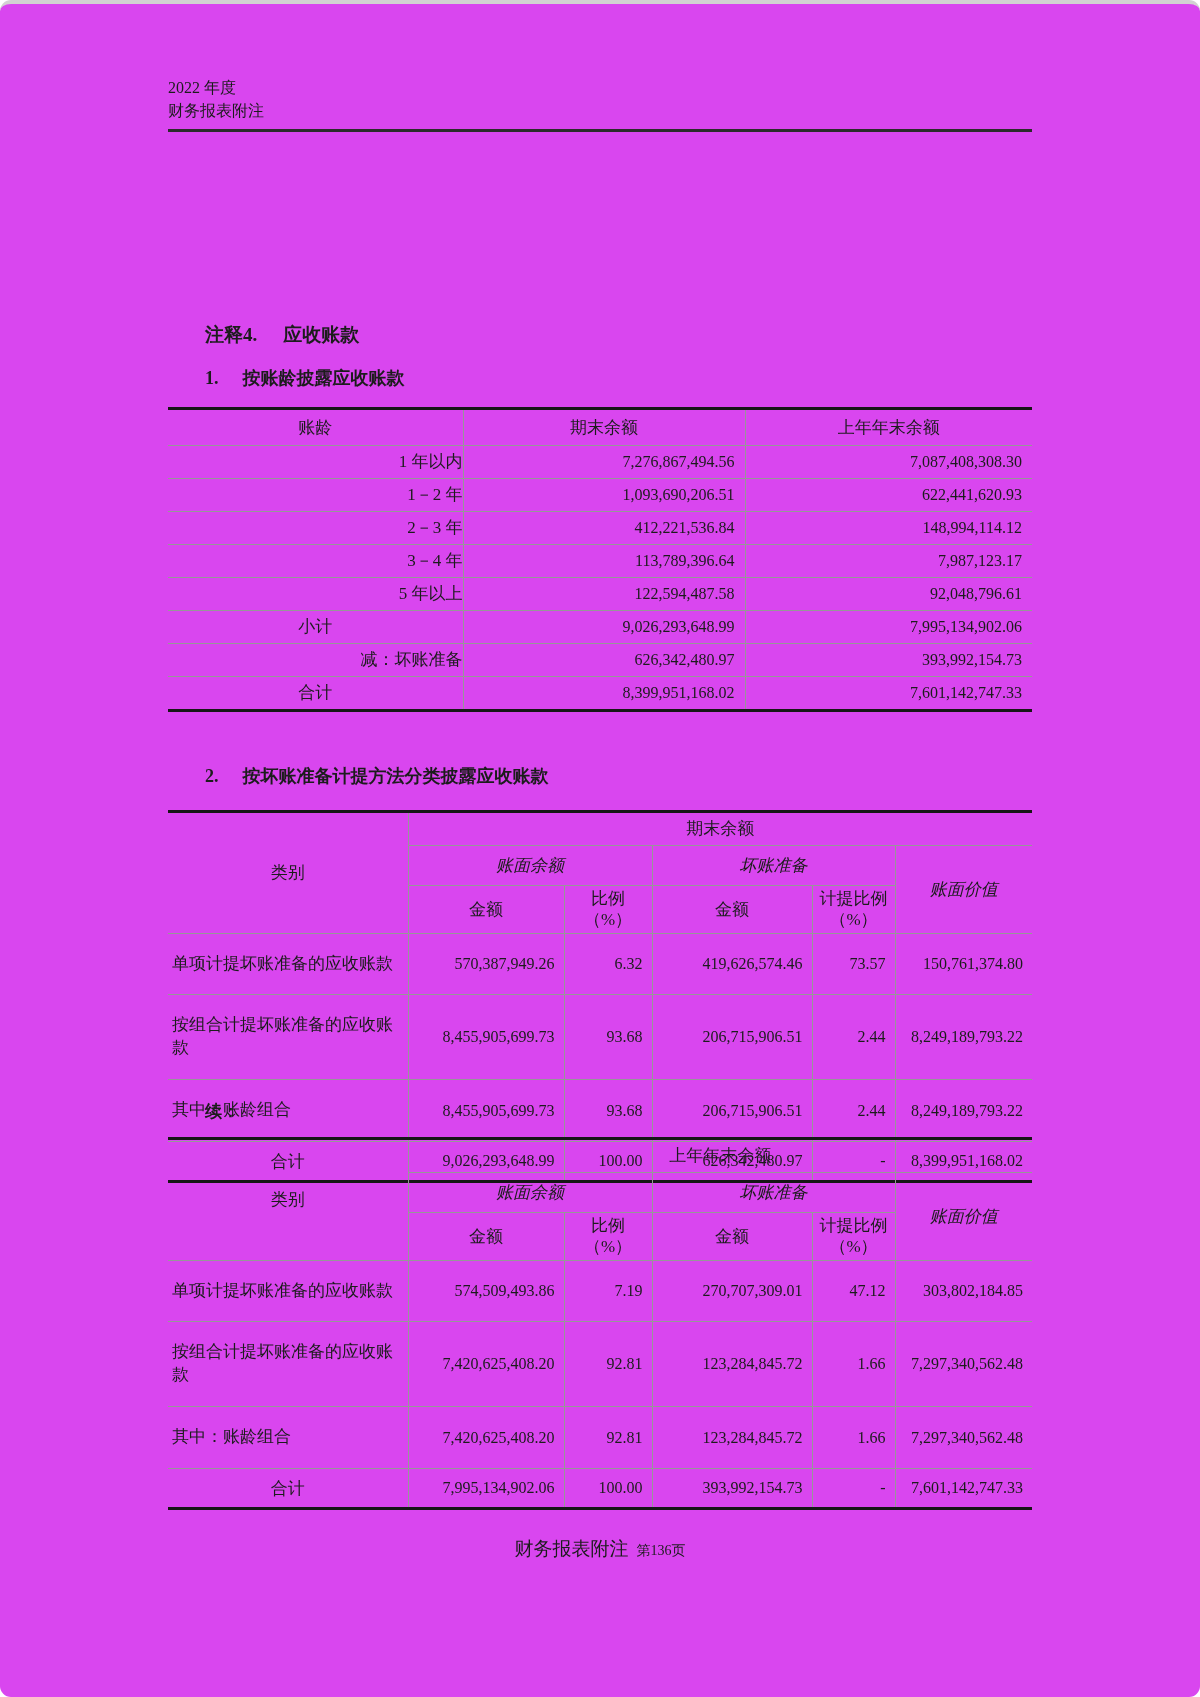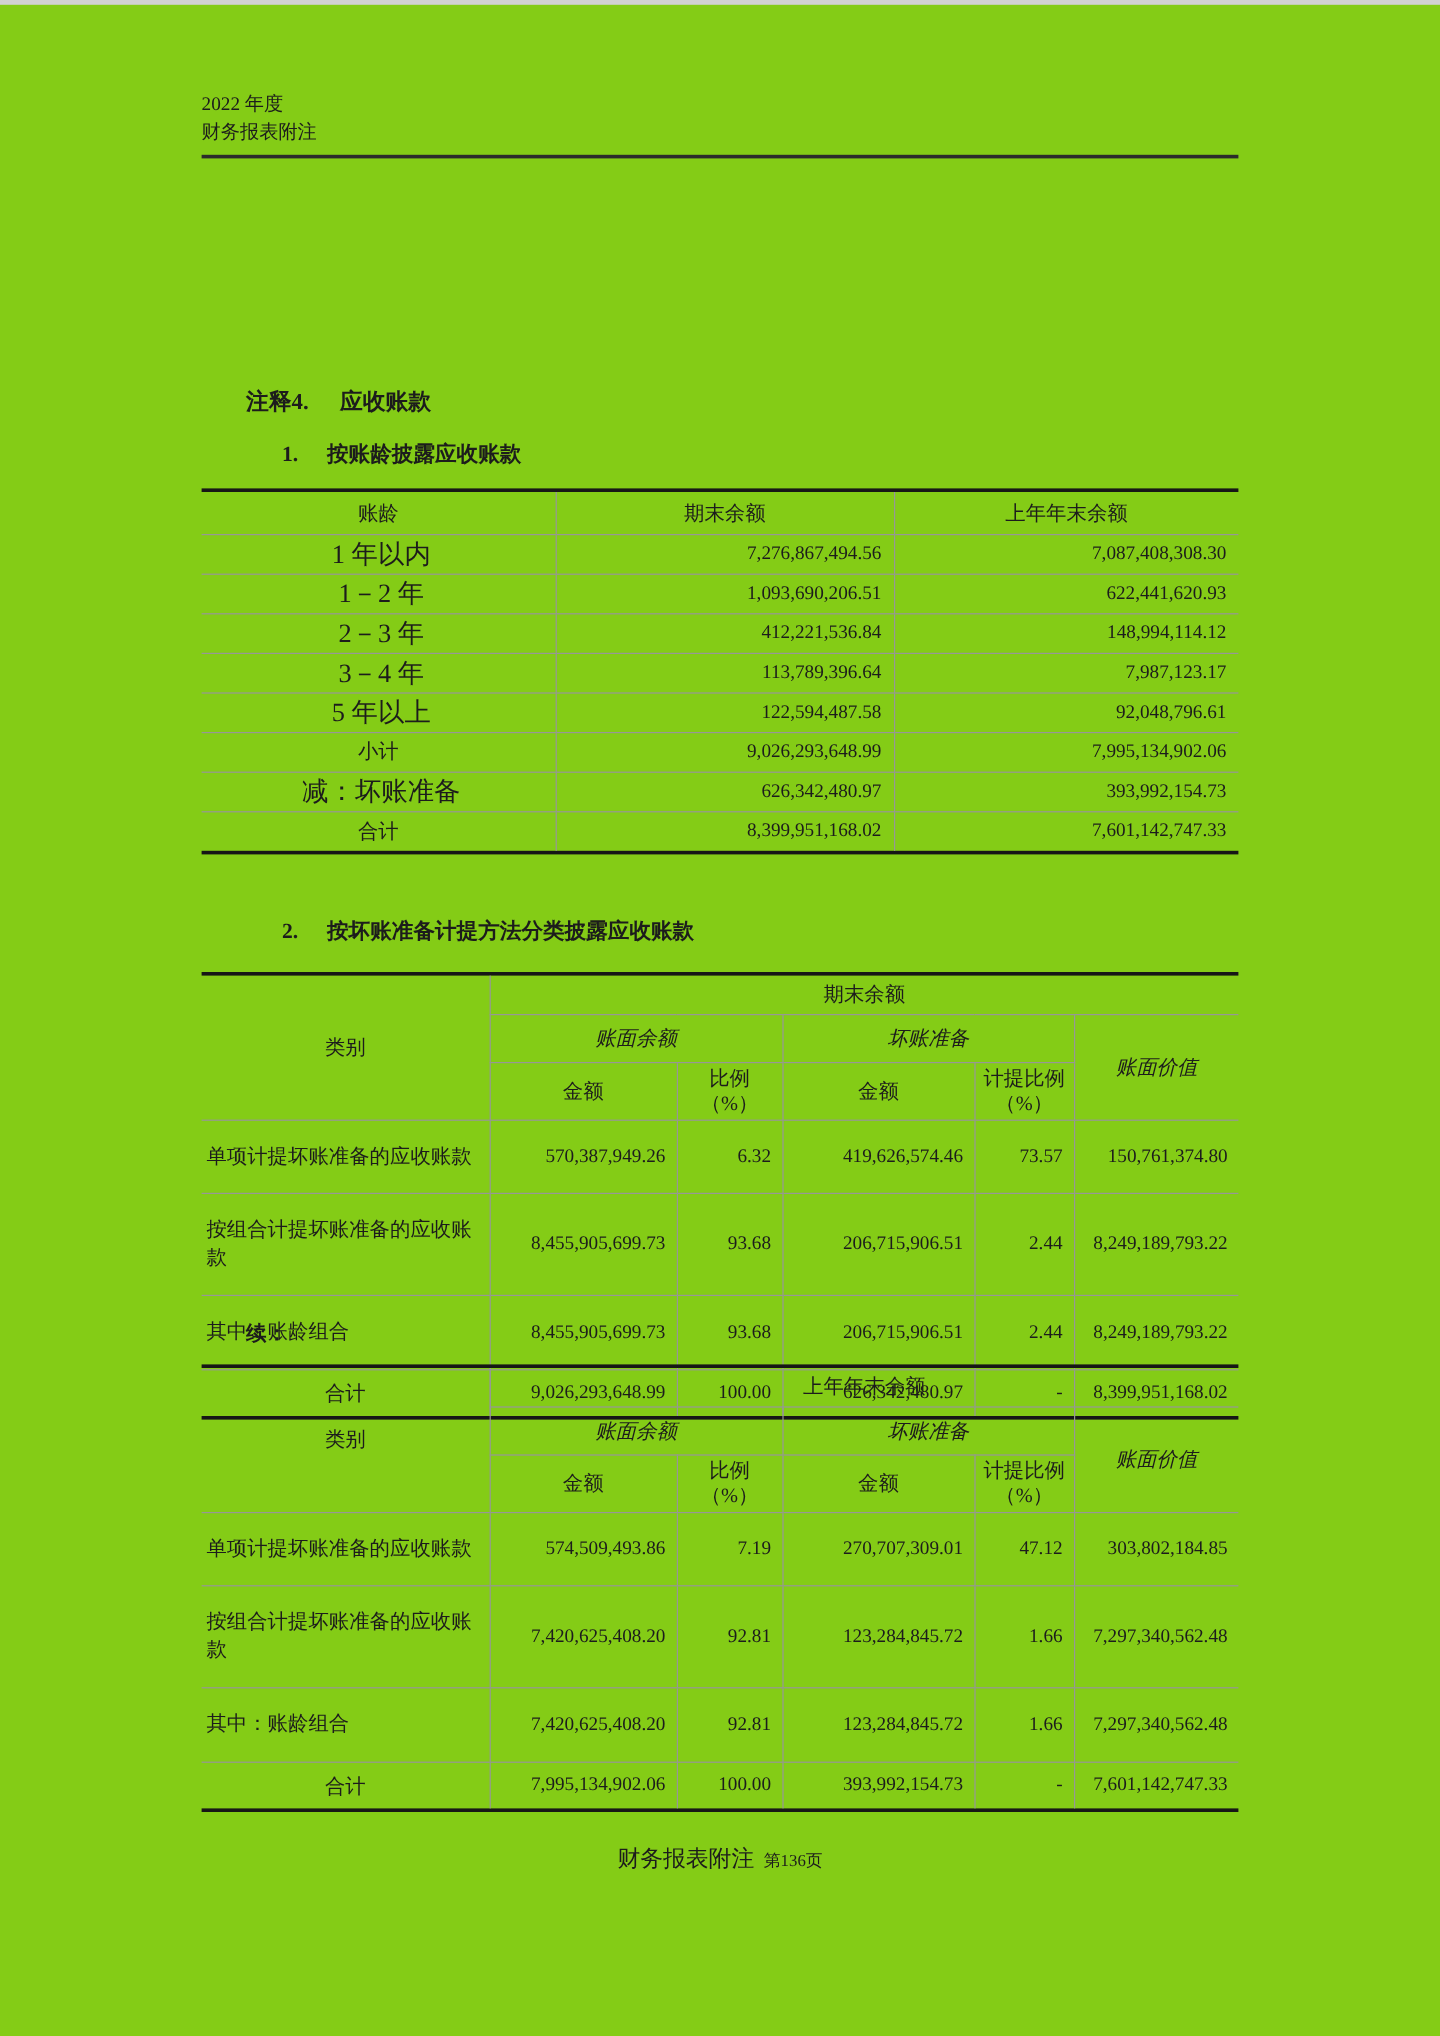--- a/index.html
+++ b/index.html
@@ -2,51 +2,51 @@
 <html><head>
 <meta charset="utf-8">
 <style>
   * { margin:0; padding:0; box-sizing:border-box; }
   html,body { background:#ffffff; }
   body {
     width:1200px; height:1697px; position:relative;
     font-family:"Liberation Serif","DejaVu Serif",serif;
     color:#1c1c1c;
   }
-  .page { position:absolute; inset:0; background:#84cc16; border-top:4px solid #d2d2d2; }
+  .page { position:absolute; inset:0; background:#d946ef; border-top:4px solid #d2d2d2;border-radius:11px; }
 
   
   .doc-header { position:absolute; left:168px; top:72px; font-size:16px; line-height:1.45; }
   .header-rule { position:absolute; left:168px; top:125px; width:864px; height:3px; background:#2b2b2b; }
 
   
   .note-title { position:absolute; left:205px; top:318px; font-size:19px; font-weight:bold; }
   .note-title .gap { display:inline-block; width:26px; }
-  .sec-heading { position:absolute; left:205px; font-size:18px; font-weight:bold;margin-left:30px; }
+  .sec-heading { position:absolute; left:205px; font-size:18px; font-weight:bold; }
   .sec-heading .gap { display:inline-block; width:24px; }
   #sec1-heading { top:362px; }
   #sec2-heading { top:760px; }
   .cont-label { position:absolute; left:205px; top:1096px; font-size:17px; font-weight:bold; }
 
   
   .twrap { position:absolute; left:168px; width:864px; border-top:3px solid #161616; border-bottom:3px solid #161616; }
   #t1-wrap { top:403px; }
   #t2-wrap { top:806px; }
   #t3-wrap { top:1133px; }
   table { border-collapse:collapse; width:864px; table-layout:fixed; }
   td, th { border:1px solid #979797; font-weight:normal; vertical-align:middle; }
   td:first-child, th:first-child { border-left:none; }
   td:last-child, th:last-child { border-right:none; }
   tr:first-child > td, tr:first-child > th { border-top:none;font-family:Liberation Serif, serif; }
   tr:last-child > td { border-bottom:none; }
 
   
   .t1 th { height:35px; text-align:center; font-size:17px; }
   .t1 td { height:33px; font-size:16px; }
-  .t1 td.lbl { text-align:center; padding-left:5px; font-size:22px; }
+  .t1 td.lbl { text-align:right; padding-left:5px; font-size:17px; }
   .t1 td.lbl-c { text-align:center; font-size:17px; }
   .t1 td.num { text-align:right; padding-right:10px; }
 
   
   .t2 th { text-align:center; font-size:17px; }
   .t2 .hr1 th { height:32px; }
   .t2 .hr2 th { height:40px;font-style:italic; }
   .t2 .hr3 th { height:48px; }
   .t2 th .l2 { display:block; line-height:1.25; }
   .t2 td { font-size:16px; }

